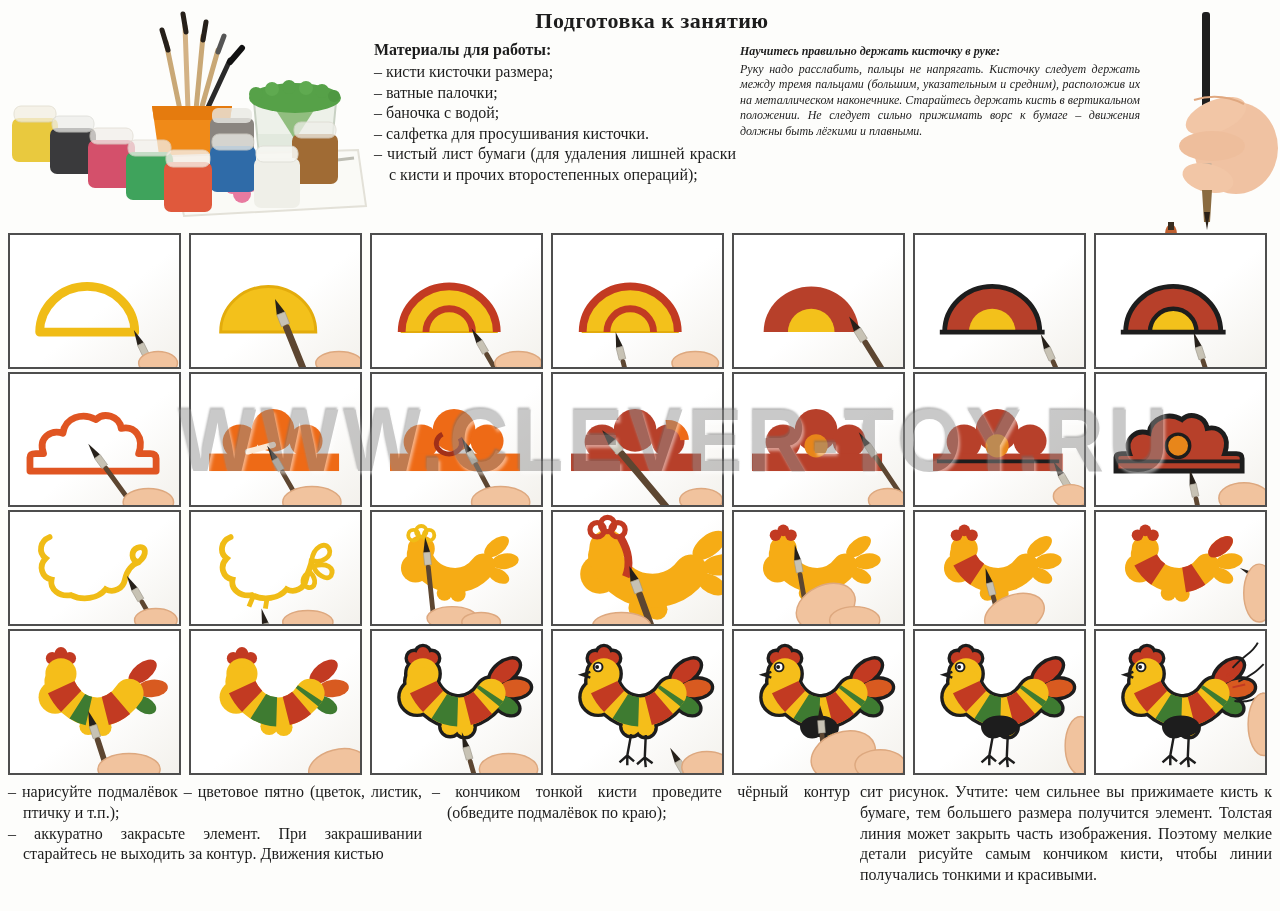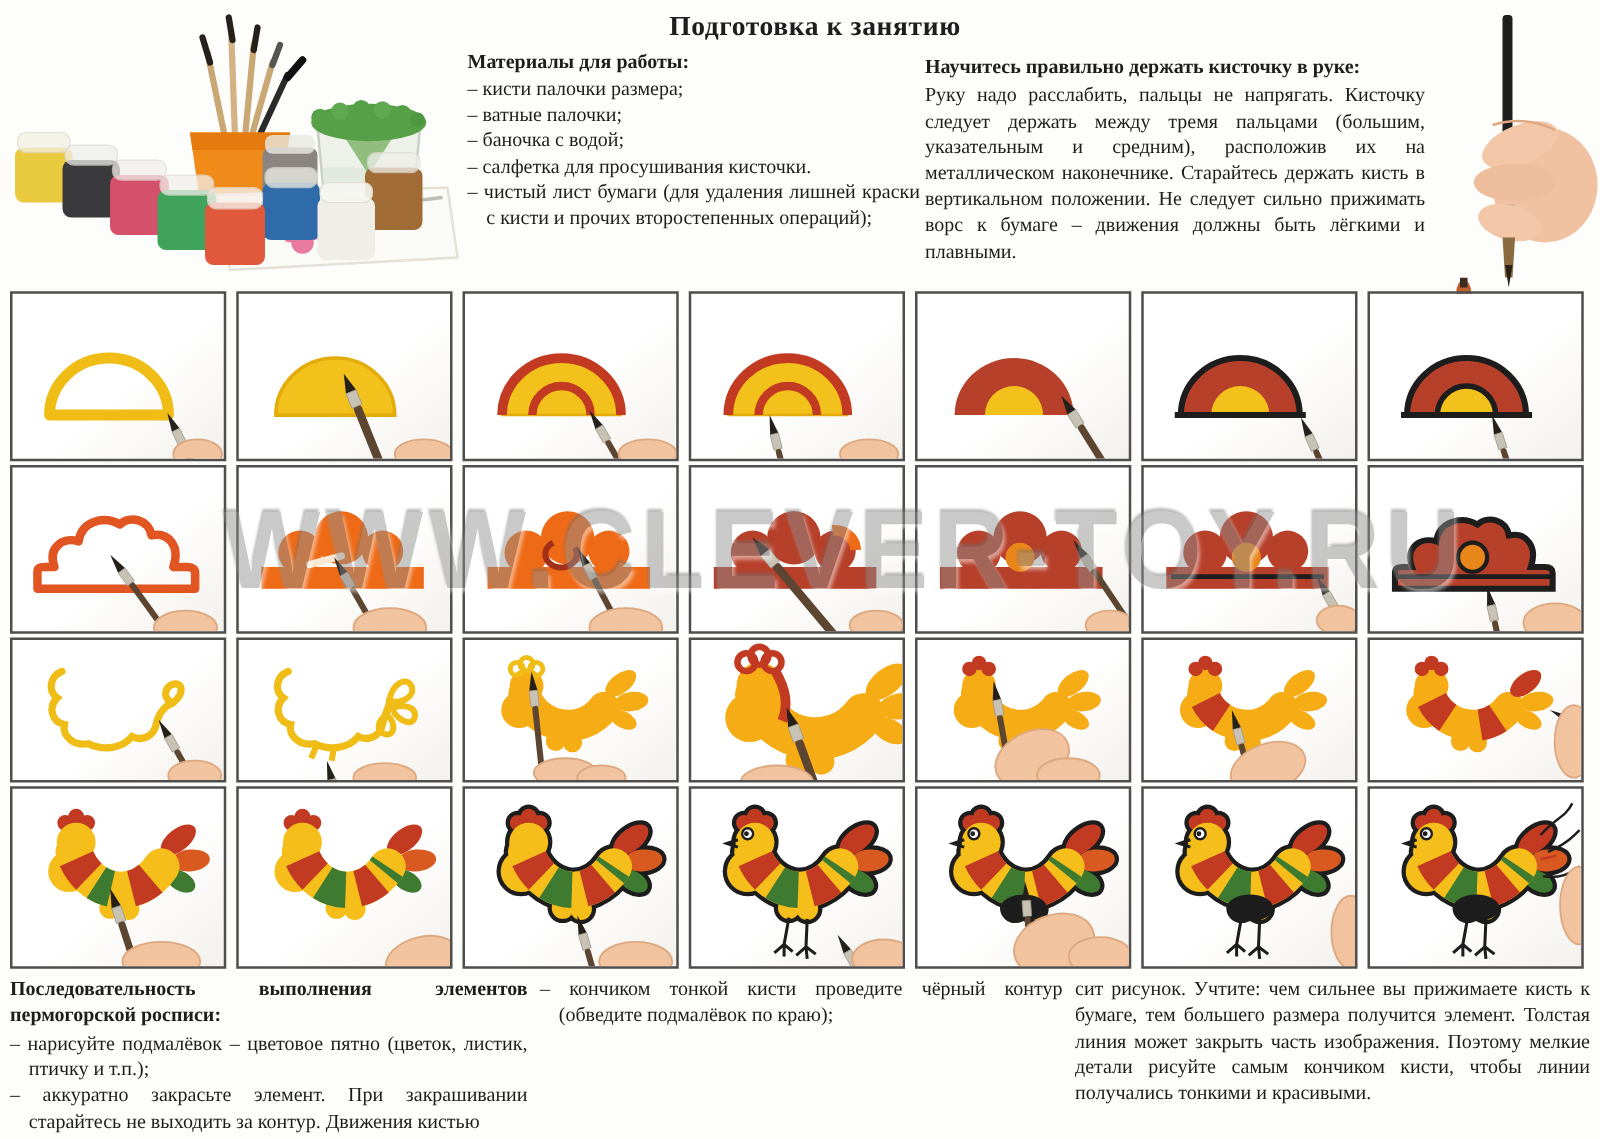--- a/index.html
+++ b/index.html
@@ -8,21 +8,21 @@
     background:#fdfdfb;font-family:"Liberation Serif","DejaVu Serif",serif;color:#1d1d1d;
   }
   .abs{position:absolute;}
   #page-title{
     top:8px;left:0;width:1280px;text-align:center;
     font-size:22px;font-weight:bold;letter-spacing:0.5px;padding-left:12px;
   }
   
   #paints-photo{left:4px;top:6px;width:366px;height:222px;}
   #materials{left:374px;top:40px;width:362px;font-size:16px;line-height:1.28;}
-  #brush-note{left:740px;top:44px;width:400px;font-size:16px;line-height:1.3;text-align:justify;}
+  #brush-note{left:740px;top:44px;width:400px;font-size:12px;line-height:1.3;text-align:justify;font-style:italic;}
   #hand-photo{left:1140px;top:0px;width:140px;height:244px;}
   #stray-tip{left:1158px;top:222px;width:26px;height:30px;}
   .hd{font-weight:bold;margin:0 0 2px 0;}
   .li{margin:0;padding-left:15px;text-indent:-15px;}
   .just{text-align:justify;}
   p{margin:0;}
   
   #grid{
     left:8px;top:233px;width:1259px;
     display:grid;grid-template-columns:repeat(7,173px);
@@ -134,21 +134,21 @@
           <rect x="250" y="152" width="46" height="50" rx="7" fill="#EFEFE8"></rect>
           <rect x="252" y="140" width="42" height="16" rx="7" fill="#F7F7F2" opacity="0.9" stroke="#DEDED6"></rect>
         </g>
   </g>
 </svg>
 </div>
 
 <div id="materials" class="abs">
   <p class="hd">Материалы для работы:</p>
   <div>
-      <p class="li just">– кисти палочки размера;</p>
+      <p class="li just">– кисти кисточки размера;</p>
       <p class="li just">– ватные палочки;</p>
       <p class="li just">– баночка с водой;</p>
       <p class="li just">– салфетка для просушивания кисточки.</p>
       <p class="li just">– чистый лист бумаги (для удаления лишней краски с кисти и прочих второстепенных операций);</p>
     </div>
 </div>
 
 <div id="brush-note" class="abs">
   <p class="hd">Научитесь правильно держать кисточку в руке:</p>
   <p class="just">Руку надо расслабить, пальцы не напрягать. Кисточку следует держать между тремя пальцами (большим, указательным и средним), расположив их на металлическом наконечнике. Старайтесь держать кисть в вертикальном положении. Не следует сильно прижимать ворс к бумаге – движения должны быть лёгкими и плавными.</p>
@@ -791,21 +791,20 @@
         <path d="M134,46 l13,-8 M140,58 l13,-3" stroke="#C23A22" stroke-width="2" fill="none"></path>
         <ellipse cx="172" cy="96" rx="16" ry="32" fill="#F1C39E" stroke="#DDA87F" stroke-width="1.5" transform="rotate(0 172 96)"></ellipse>
       </svg>
     </div>
   </div>
 
 <div id="watermark" class="abs">WWW.CLEVER-TOY.RU</div>
 
 <div id="bottom" class="abs">
   <div class="col">
-    <p class="hd just">Последовательность выполнения элементов пермогорской росписи:</p>
     <div>
         <p class="li just">– нарисуйте подмалёвок – цветовое пятно (цветок, листик, птичку и т.п.);</p>
         <p class="li just">– аккуратно закрасьте элемент. При закрашивании старайтесь не выходить за контур. Движения кистью</p>
       </div>
   </div>
   <div class="col">
     <div>
         <p class="li just">– кончиком тонкой кисти проведите чёрный контур (обведите подмалёвок по краю);</p>
       </div>
   </div>

